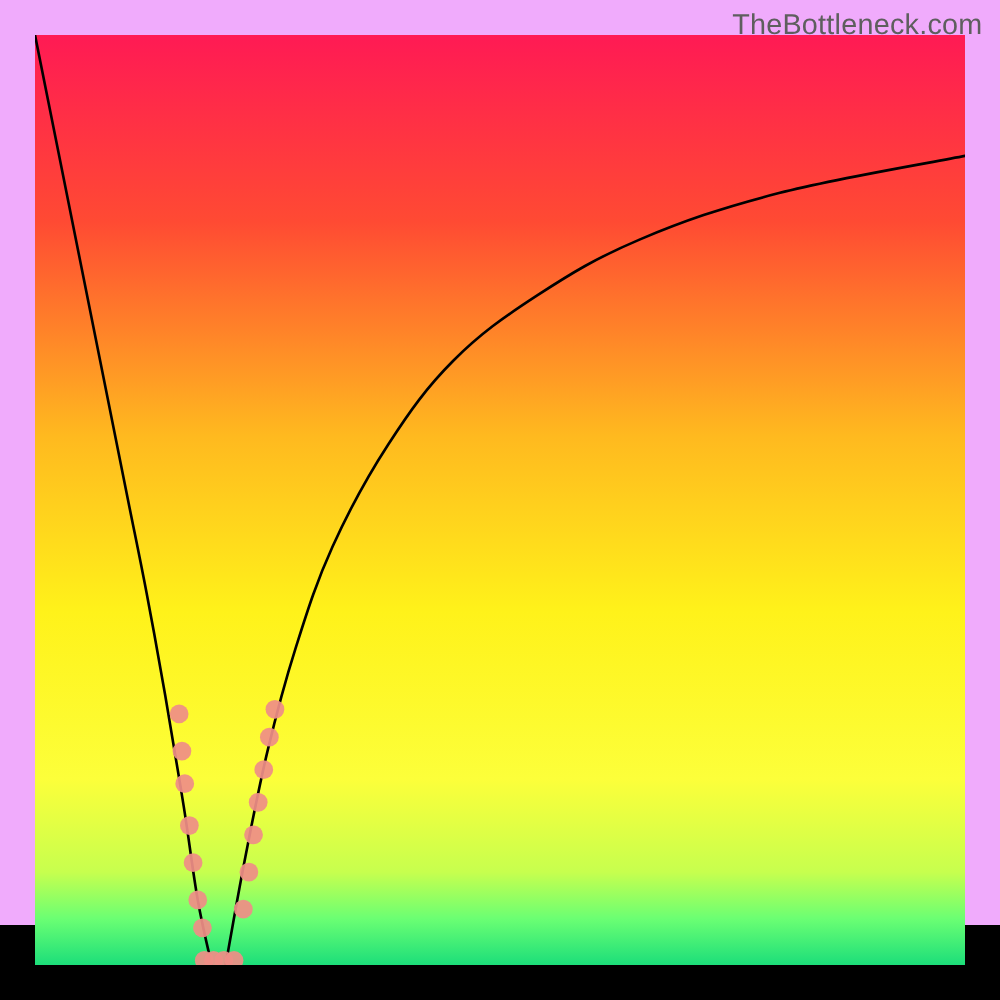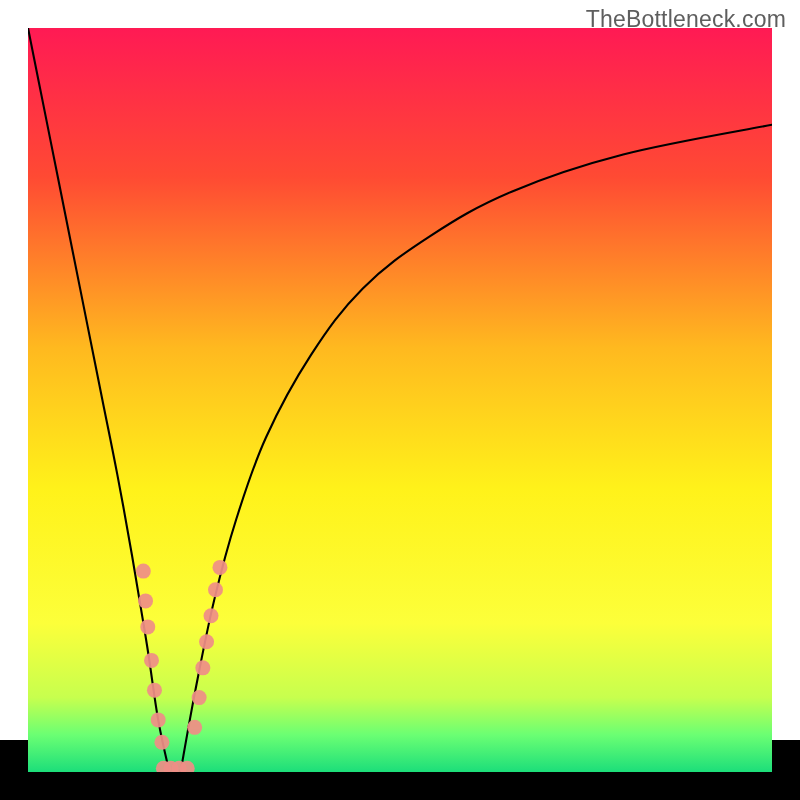--- a/index.html
+++ b/index.html
@@ -8,21 +8,21 @@
     width: 800px;
     height: 800px;
     overflow: hidden;
     background: #000;
     font-family: Arial, Helvetica, sans-serif;
   }
   .frame {
     position: relative;
     width: 800px;
     height: 740px;
-    background: #ffffff;
+    background: #f0abfc;
   }
   .watermark {
     position: absolute;
     top: 6px;
     right: 14px;
     color: #5e5e5e;
     font-size: 23px;
     font-weight: 400;
     letter-spacing: 0.2px;
     z-index: 30;

